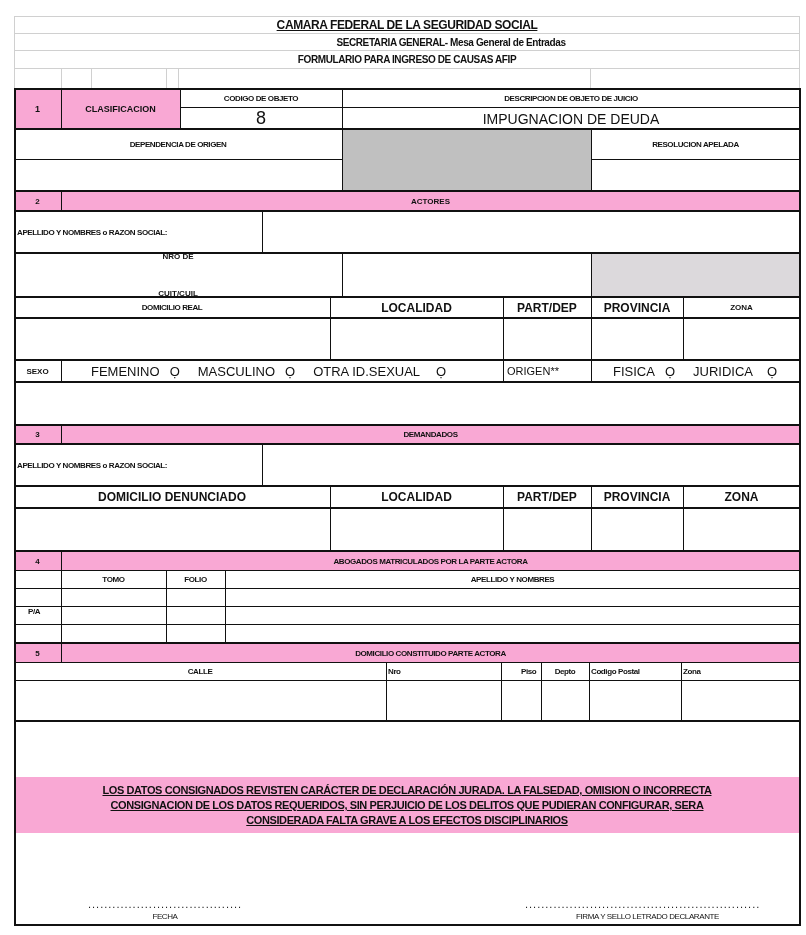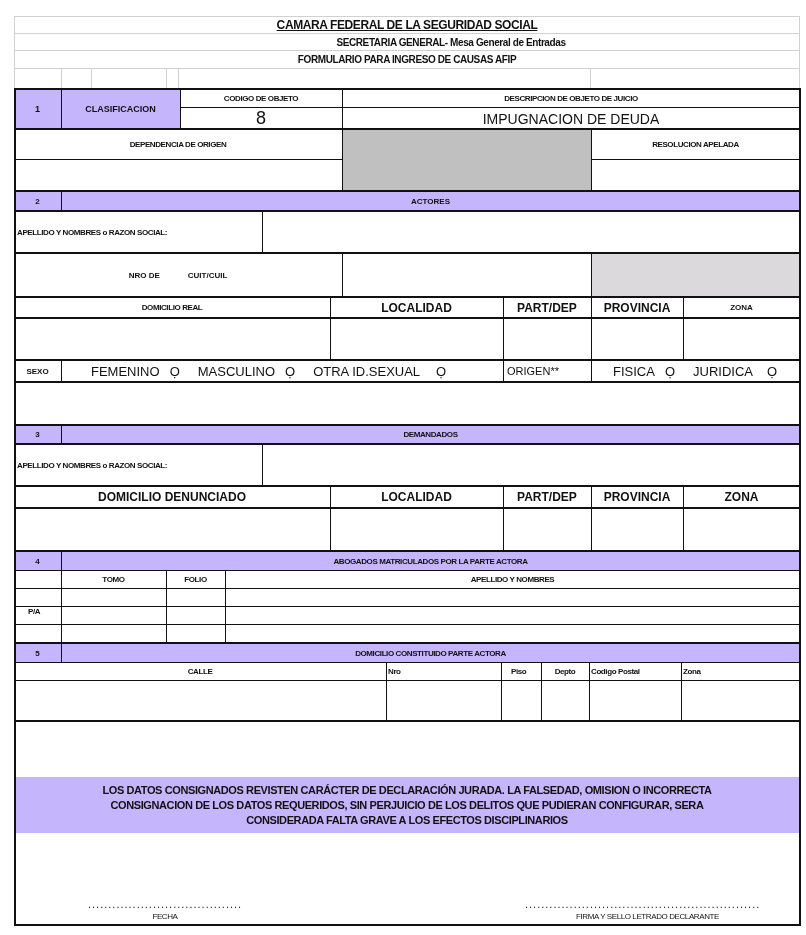--- a/index.html
+++ b/index.html
@@ -2,21 +2,21 @@
 <html><head>
 <meta charset="utf-8">
 <style>
   html, body { margin: 0; padding: 0; background: #ffffff; }
   body { width: 806px; height: 935px; position: relative; overflow: hidden;
          font-family: "Liberation Sans", sans-serif; color: #111; }
   .abs { position: absolute; box-sizing: border-box; }
   .c { display: flex; align-items: center; justify-content: center; text-align: center; }
   .l { display: flex; align-items: center; justify-content: flex-start; padding-left: 3px; }
   .b { font-weight: bold; }
-  .gray { background: #c4b5fd; }
+  .gray { background: #f9a8d4; text-decoration: underline; }
   .gray2 { background: #c0c0c0; }
   .gray3 { background: #dcd9dc; }
   .hl { position: absolute; background: #111; }
   .gl { position: absolute; background: #d0d0d0; }
   .f8 { font-size: 8px; }
   .f9 { font-size: 9px; }
   .f10 { font-size: 10px; }
   .f11 { font-size: 11px; }
   .f12 { font-size: 12px; }
   .f14 { font-size: 14px; }
@@ -76,21 +76,21 @@
 <div class="abs c b f8" style="left:14px;top:192px;width:47px;height:18px;">2</div>
 <div class="abs c b f8" style="left:61px;top:192px;width:739px;height:18px;">ACTORES</div>
 <div class="hl" style="left:61px;top:192px;width:1px;height:18px;"></div>
 <div class="hl" style="left:14px;top:210px;width:786px;height:2px;"></div>
 
 <div class="abs l b f8 cond" style="left:14px;top:212px;width:248px;height:40px;">APELLIDO Y NOMBRES o RAZON SOCIAL:</div>
 <div class="abs field" style="left:263px;top:212px;width:537px;height:40px;"></div>
 <div class="hl" style="left:262px;top:212px;width:1px;height:40px;"></div>
 <div class="hl" style="left:14px;top:252px;width:786px;height:2px;"></div>
 
-<div class="abs c b f8" style="left:14px;top:254px;width:328px;height:42px;flex-direction:row;gap:28px;">
+<div class="abs c b f8" style="left:14px;top:254px;width:328px;height:42px;flex-direction:column;gap:28px;">
   <span>NRO DE</span>
   <span>CUIT/CUIL</span>
 </div>
 <div class="abs field" style="left:343px;top:254px;width:248px;height:42px;"></div>
 <div class="abs gray3" style="left:592px;top:254px;width:208px;height:42px;"></div>
 <div class="hl" style="left:342px;top:254px;width:1px;height:42px;"></div>
 <div class="hl" style="left:591px;top:254px;width:1px;height:42px;"></div>
 <div class="hl" style="left:14px;top:296px;width:786px;height:2px;"></div>
 
 <div class="abs c b f8 cond" style="left:14px;top:298px;width:316px;height:19px;">DOMICILIO REAL</div>
@@ -202,21 +202,21 @@
 
 <div class="hl" style="left:14px;top:642px;width:786px;height:2px;"></div>
 <div class="abs gray" style="left:14px;top:644px;width:786px;height:18px;"></div>
 <div class="abs c b f8" style="left:14px;top:644px;width:47px;height:18px;">5</div>
 <div class="abs c b f8 cond" style="left:61px;top:644px;width:739px;height:18px;">DOMICILIO CONSTITUIDO PARTE ACTORA</div>
 <div class="hl" style="left:61px;top:644px;width:1px;height:18px;"></div>
 <div class="hl" style="left:14px;top:662px;width:786px;height:1px;"></div>
 
 <div class="abs c b f8 cond" style="left:14px;top:663px;width:372px;height:17px;">CALLE</div>
 <div class="abs l b f8 cond" style="left:386px;top:663px;width:115px;height:17px;padding-left:2px;">Nro</div>
-<div class="abs l b f8 cond" style="left:501px;top:663px;width:40px;height:17px;padding-left:10px;">Piso</div>
+<div class="abs l b f8 cond" style="left:501px;top:663px;width:40px;height:17px;padding-left:20px;">Piso</div>
 <div class="abs c b f8 cond" style="left:541px;top:663px;width:48px;height:17px;">Depto</div>
 <div class="abs l b f8 cond" style="left:589px;top:663px;width:92px;height:17px;padding-left:2px;">Codigo Postal</div>
 <div class="abs l b f8 cond" style="left:681px;top:663px;width:119px;height:17px;padding-left:2px;">Zona</div>
 <div class="hl" style="left:14px;top:680px;width:786px;height:1px;"></div>
 <div class="abs field" style="left:14px;top:681px;width:372px;height:39px;"></div>
 <div class="abs field" style="left:387px;top:681px;width:114px;height:39px;"></div>
 <div class="abs field" style="left:502px;top:681px;width:39px;height:39px;"></div>
 <div class="abs field" style="left:542px;top:681px;width:47px;height:39px;"></div>
 <div class="abs field" style="left:590px;top:681px;width:91px;height:39px;"></div>
 <div class="abs field" style="left:682px;top:681px;width:118px;height:39px;"></div>

